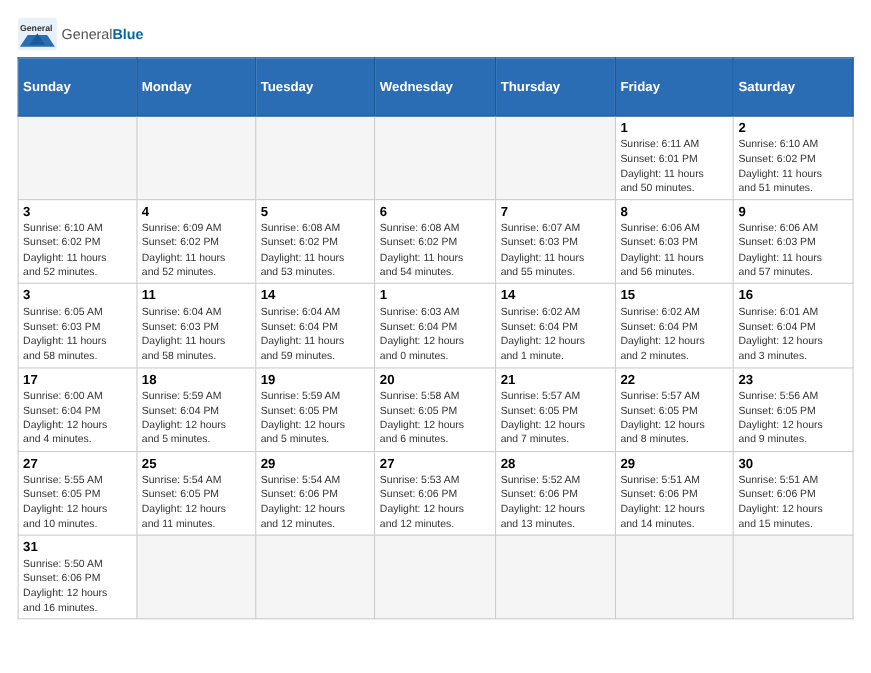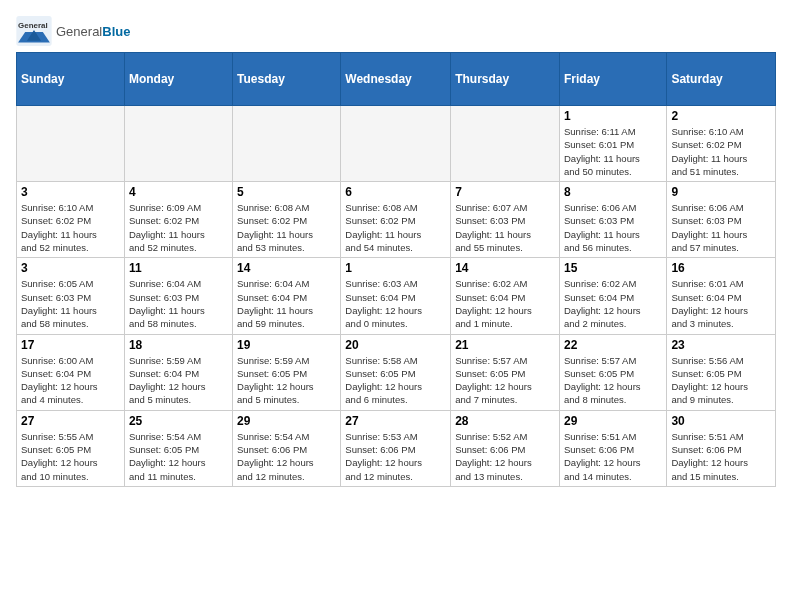--- a/index.html
+++ b/index.html
@@ -238,14 +238,26 @@
         </td>
         <td>
           <span class="day-num">29</span>
           <div class="day-info">Sunrise: 5:51 AM<br>Sunset: 6:06 PM<br>Daylight: 12 hours<br>and 14 minutes.</div>
         </td>
         <td>
           <span class="day-num">30</span>
           <div class="day-info">Sunrise: 5:51 AM<br>Sunset: 6:06 PM<br>Daylight: 12 hours<br>and 15 minutes.</div>
         </td>
       </tr>
+      <tr>
+        <td>
+          <span class="day-num">31</span>
+          <div class="day-info">Sunrise: 5:50 AM<br>Sunset: 6:06 PM<br>Daylight: 12 hours<br>and 16 minutes.</div>
+        </td>
+        <td class="empty"></td>
+        <td class="empty"></td>
+        <td class="empty"></td>
+        <td class="empty"></td>
+        <td class="empty"></td>
+        <td class="empty"></td>
+      </tr>
     </tbody>
 </table>
 
 </body></html>

